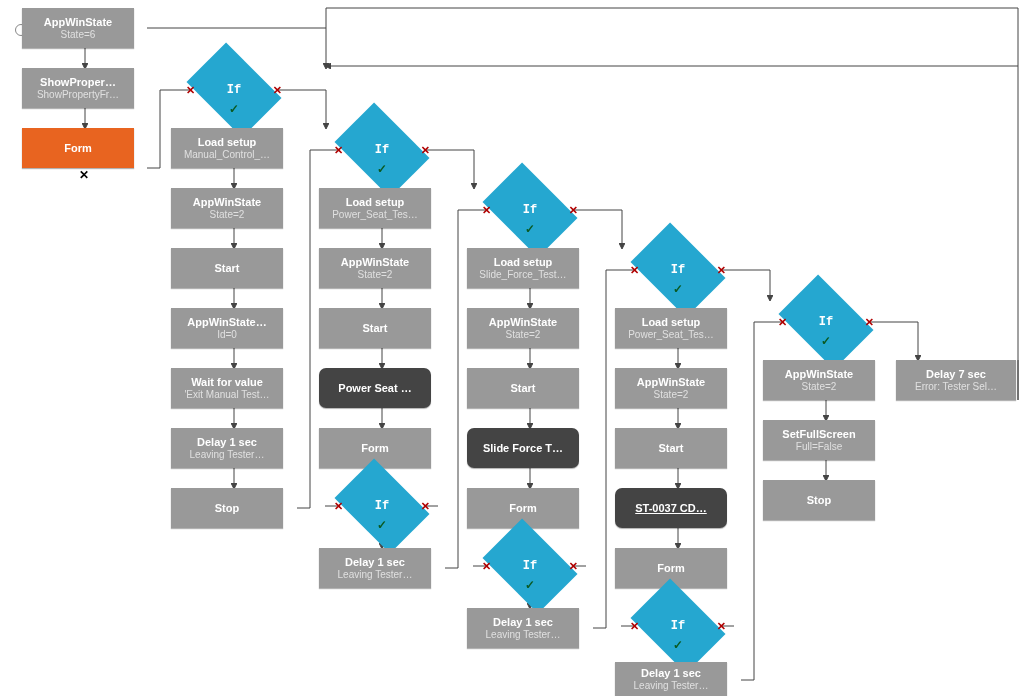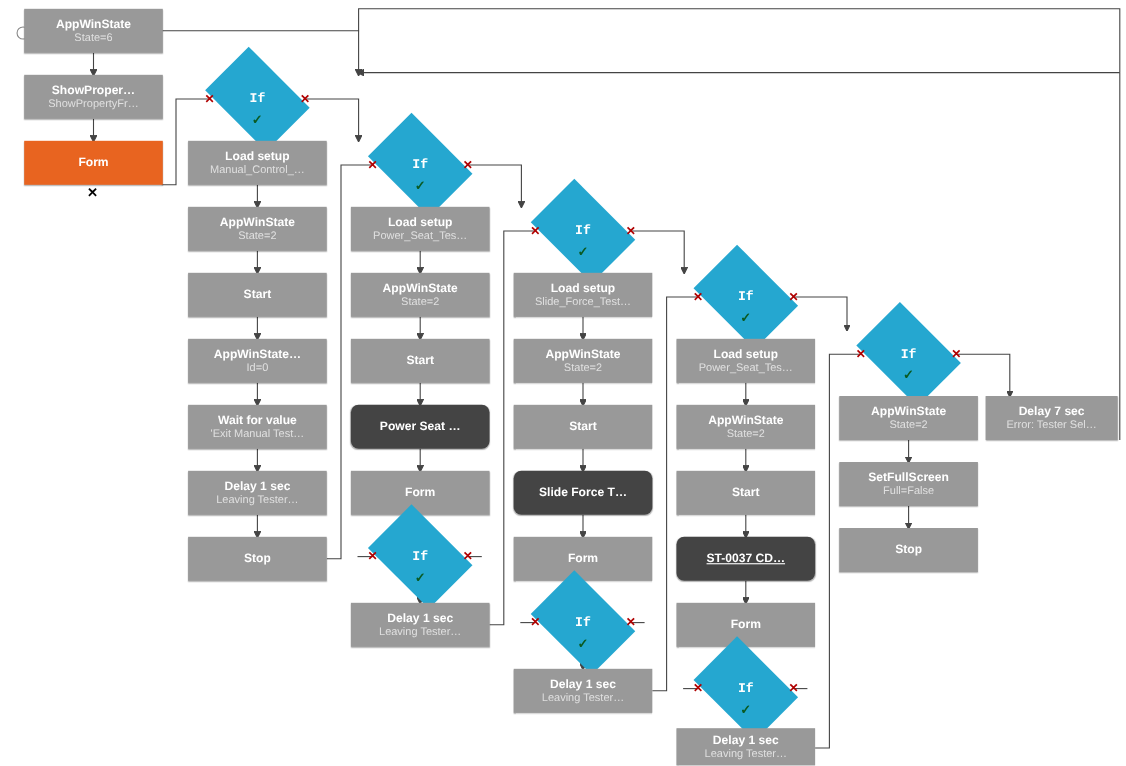--- a/index.html
+++ b/index.html
@@ -9,21 +9,21 @@
     height: 696px;
     background: #ffffff;
     font-family: Verdana, Arial, sans-serif;
     font-size: 11px;
     color: #ffffff;
     position: relative;
     overflow: hidden;
   }
   .abs { position: absolute; }
   .block {
-    width: 126px;
+    width: 112px;
     height: 40px;
     background: #999999;
     display: flex;
     flex-direction: column;
     align-items: center;
     justify-content: center;
     text-align: center;
     box-shadow: 0 1px 1px rgba(0,0,0,0.3);
   }
   .block .title { font-weight: bold; font-size: 11px; color: #fff; line-height: 14px; max-width: 118px; overflow: hidden; text-overflow: ellipsis; white-space: nowrap;}

